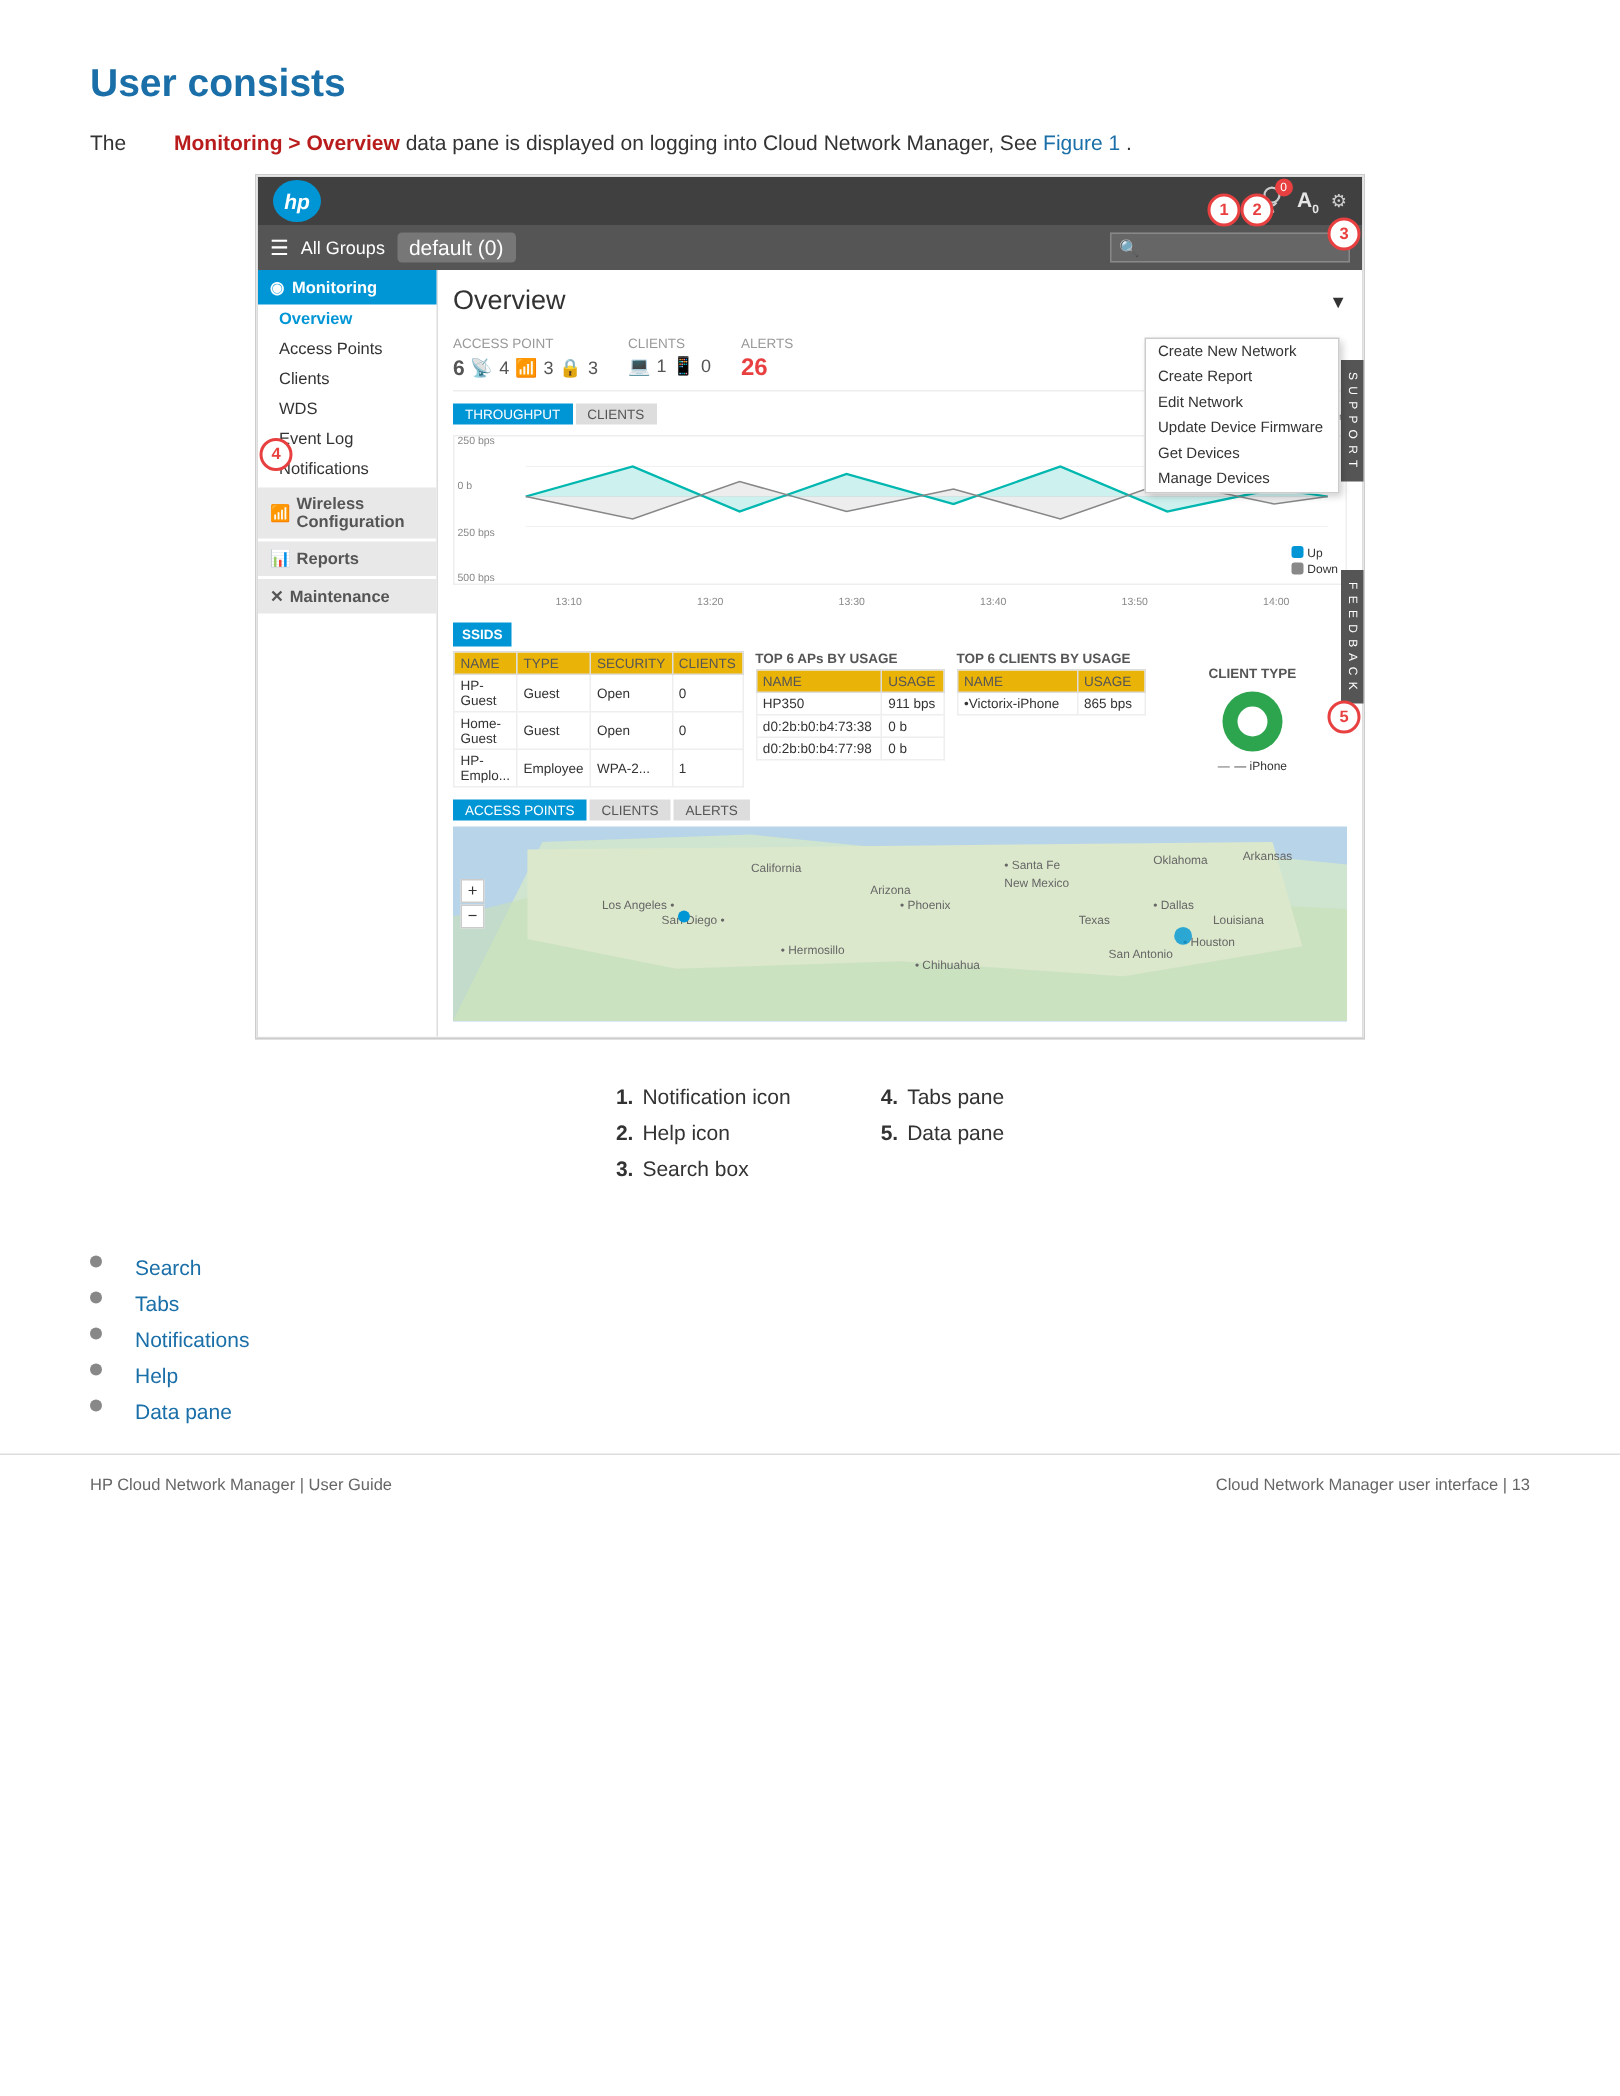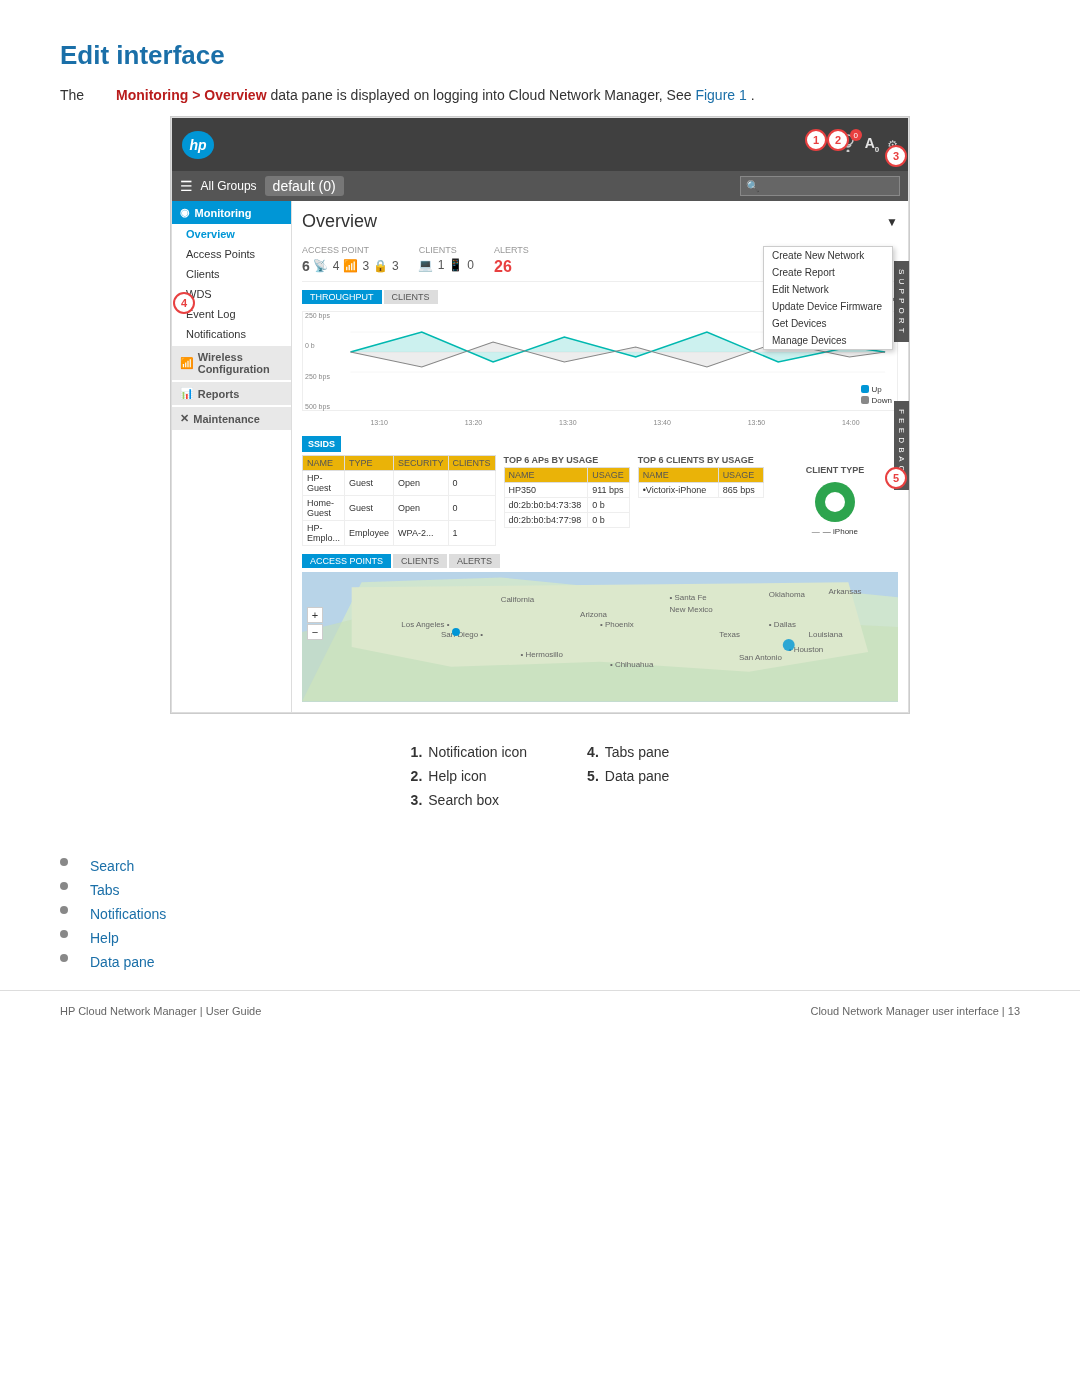--- a/index.html
+++ b/index.html
@@ -69,21 +69,21 @@
     
     .app-chrome {
       background: #fff;
       border: 1px solid #ddd;
       position: relative;
     }
 
     
     .app-header {
       background: #404040;
-      height: 53px;
+      height: 32px;
       display: flex;
       align-items: center;
       padding: 0 10px;
       position: relative;
     }
 
     .hp-logo {
       width: 32px;
       height: 28px;
       background: #0096d6;
@@ -586,21 +586,21 @@
       color: #666;
       cursor: pointer;
       padding: 1px 2px;
     }
   </style>
 </head>
 <body>
 
 <div class="page-container">
 
-  <h1 class="page-title">Edit interface</h1>
+  <h1 class="page-title">User consists</h1>
 
   <p class="intro-text">
     <span>The </span>
     <strong>Monitoring &gt; Overview</strong>
     <span> data pane is displayed on logging into Cloud Network Manager, See </span>
     <a href="#">Figure 1</a>
     <span>.</span>
   </p>
 
 

